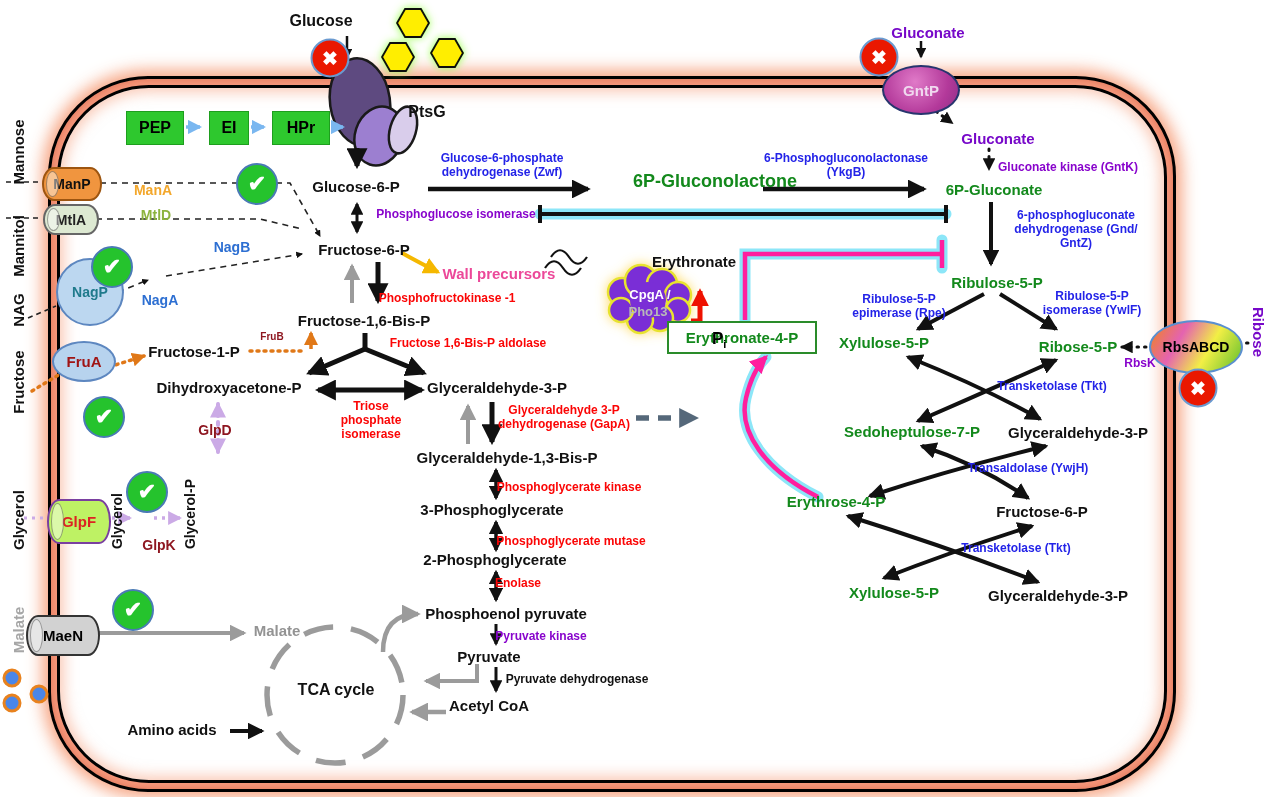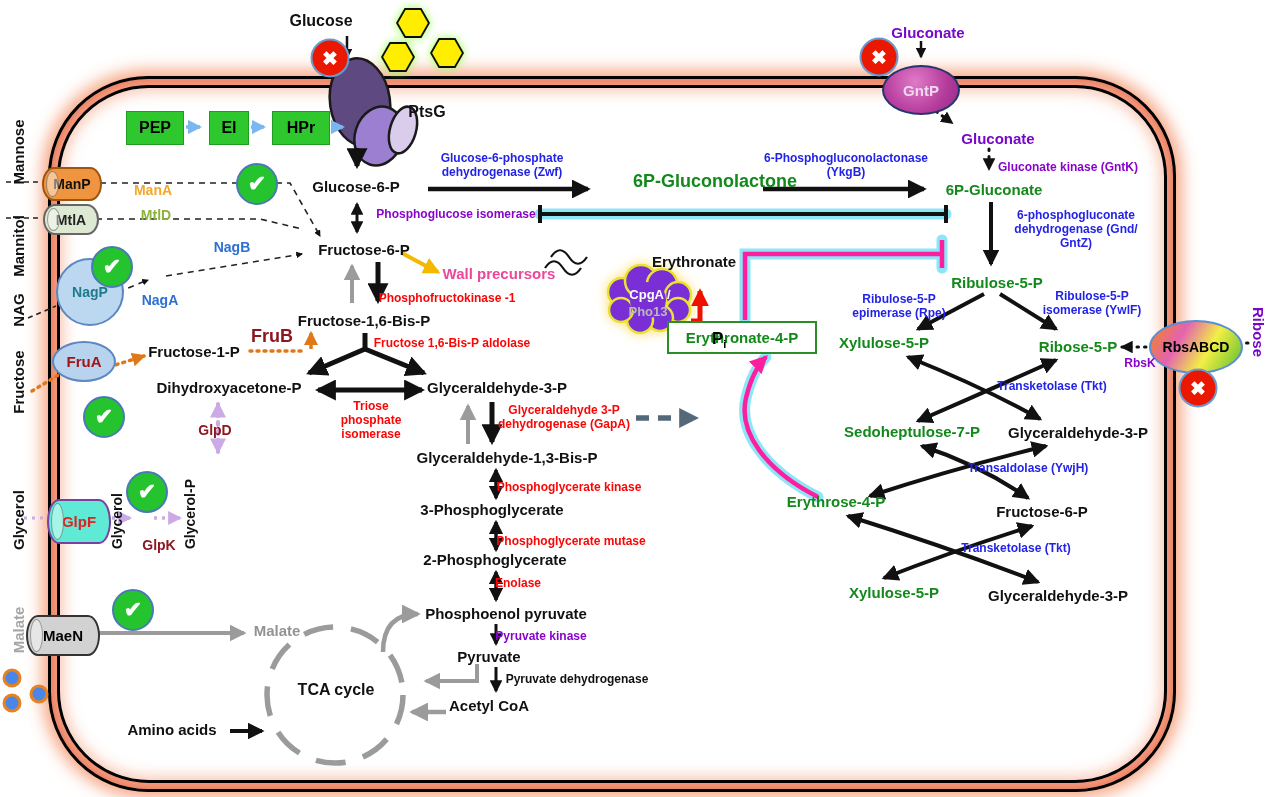--- a/index.html
+++ b/index.html
@@ -39,21 +39,21 @@
   
   .trans{position:absolute;display:flex;align-items:center;justify-content:center;
     font-weight:bold;z-index:30;}
   .cyl{border-radius:12px/50%;}
   .cyl:before{content:"";position:absolute;left:2px;top:2px;bottom:2px;width:11px;
     border-radius:50%;border:1.5px solid rgba(0,0,0,.35);background:rgba(255,255,255,.45);}
   .manp{left:42px;top:167px;width:56px;height:30px;background:#f0953f;border:2px solid #9d5510;color:#111;font-size:14px;}
   .mtla{left:43px;top:204px;width:52px;height:27px;background:#dde9d2;border:2px solid #666;color:#222;font-size:14px;}
   .nagp{left:56px;top:258px;width:64px;height:64px;border-radius:50%;background:#bcd7f0;border:2px solid #5d87c0;color:#1f7a8c;font-size:14px;}
   .frua{left:52px;top:341px;width:60px;height:37px;border-radius:50%;background:#b7d3ee;border:2px solid #5d87c0;color:#a01414;font-size:15px;}
-  .glpf{left:47px;top:499px;width:60px;height:41px;background:#5eead4;border:2px solid #7a3fa0;color:#d22;font-size:15px;}
+  .glpf{left:47px;top:499px;width:60px;height:41px;background:#bef264;border:2px solid #7a3fa0;color:#d22;font-size:15px;}
   .maen{left:26px;top:615px;width:70px;height:37px;background:#d2d2d2;border:2px solid #333;color:#000;font-size:15px;}
   .gntp{left:882px;top:65px;width:74px;height:46px;border-radius:50%;
     background:radial-gradient(circle at 42% 32%,#e07ac8,#b3399a 62%,#8e2f86);
     border:2px solid #27356e;color:#f0d9ef;font-size:15px;}
   .rbs{left:1149px;top:320px;width:90px;height:50px;border-radius:50%;
     background:linear-gradient(120deg,#ef8030 5%,#e463b0 32%,#f2ef45 62%,#7cc832 92%);
     border:2px solid #5a8fd0;color:#000;font-size:14px;}
   
   .chk,.crs{position:absolute;border-radius:50%;display:flex;align-items:center;justify-content:center;
     color:#fff;font-weight:bold;transform:translate(-50%,-50%);z-index:45;}
@@ -322,22 +322,22 @@
       <div class="lbl k" style="left: 1042px; top: 512px; font-size: 15px; transform: translate(-50%, -50%);">Fructose-6-P</div>
       <div class="lbl enzB" style="left: 1016px; top: 548px; transform: translate(-50%, -50%);">Transketolase (Tkt)</div>
       <div class="lbl grn" style="left: 894px; top: 593px; font-size: 15px; transform: translate(-50%, -50%);">Xylulose-5-P</div>
       <div class="lbl k" style="left: 1058px; top: 596px; font-size: 15px; transform: translate(-50%, -50%);">Glyceraldehyde-3-P</div>
       <div class="lbl vio" style="left: 1258px; top: 332px; font-size: 15px; transform: translate(-50%, -50%) rotate(90deg);">Ribose</div>
       <div class="lbl k" style="left: 694px; top: 262px; font-size: 15px; transform: translate(-50%, -50%);">Erythronate</div>
       <div class="lbl k" style="left: 364px; top: 250px; font-size: 15px; transform: translate(-50%, -50%);">Fructose-6-P</div>
       <div class="lbl gold" style="left: 499px; top: 274px; font-size: 15px; transform: translate(-50%, -50%);">Wall precursors</div>
       <div class="lbl enzR" style="left: 447px; top: 298px; transform: translate(-50%, -50%);">Phosphofructokinase -1</div>
       <div class="lbl k" style="left: 364px; top: 321px; font-size: 15px; transform: translate(-50%, -50%);">Fructose-1,6-Bis-P</div>
-      <div class="lbl enzDr" style="left: 272px; top: 337px; font-size: 18px; transform: translate(-50%, -50%);">FruB</div>
-      <div class="lbl enzR" style="left: 434px; top: 343px; transform: translate(-50%, -50%); padding-left: 36px;">Fructose 1,6-Bis-P aldolase</div>
+      <div class="lbl enzDr" style="left: 272px; top: 337px; font-size: 10px; transform: translate(-50%, -50%);">FruB</div>
+      <div class="lbl enzR" style="left: 450px; top: 343px; transform: translate(-50%, -50%); padding-left: 36px;">Fructose 1,6-Bis-P aldolase</div>
       <div class="lbl k" style="left: 194px; top: 352px; font-size: 15px; transform: translate(-50%, -50%);">Fructose-1-P</div>
       <div class="lbl k" style="left: 229px; top: 388px; font-size: 15px; transform: translate(-50%, -50%);">Dihydroxyacetone-P</div>
       <div class="lbl k" style="left: 497px; top: 388px; font-size: 15px; transform: translate(-50%, -50%);">Glyceraldehyde-3-P</div>
       <div class="lbl enzR" style="left: 371px; top: 420px; transform: translate(-50%, -50%);">Triose
 phosphate
 isomerase</div>
       <div class="lbl enzDr" style="left: 215px; top: 430px; font-size: 14px; transform: translate(-50%, -50%);">GlpD</div>
       <div class="lbl enzR" style="left: 564px; top: 417px; transform: translate(-50%, -50%);">Glyceraldehyde 3-P
 dehydrogenase (GapA)</div>
       <div class="lbl k" style="left: 507px; top: 458px; font-size: 15px; transform: translate(-50%, -50%);">Glyceraldehyde-1,3-Bis-P</div>

